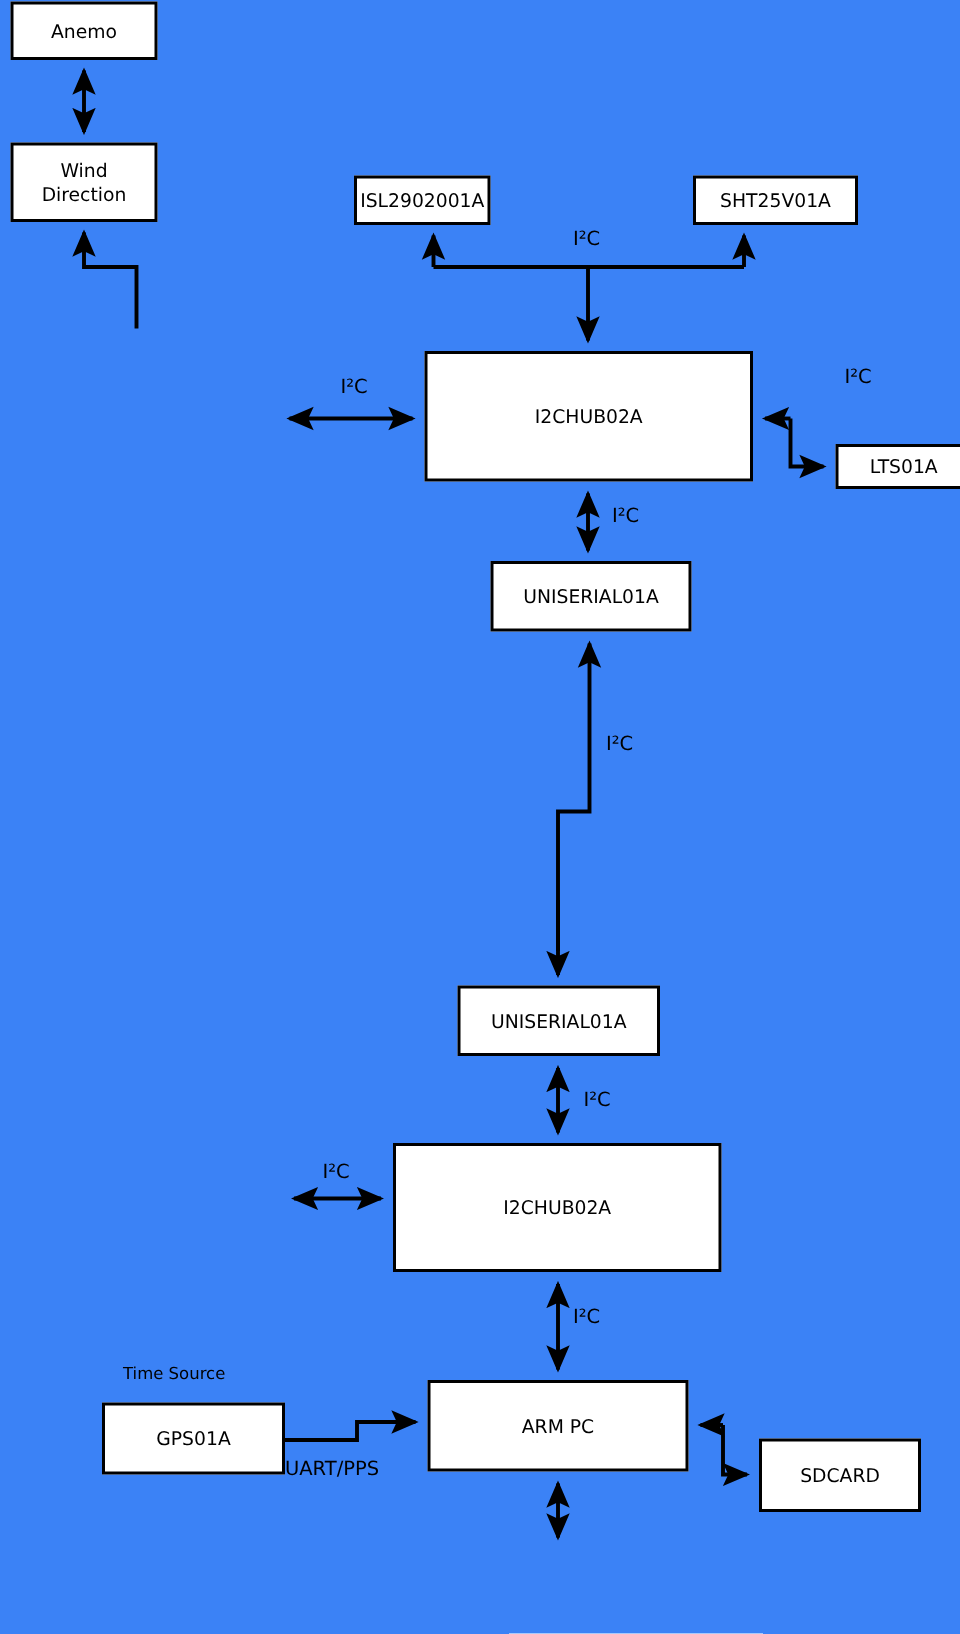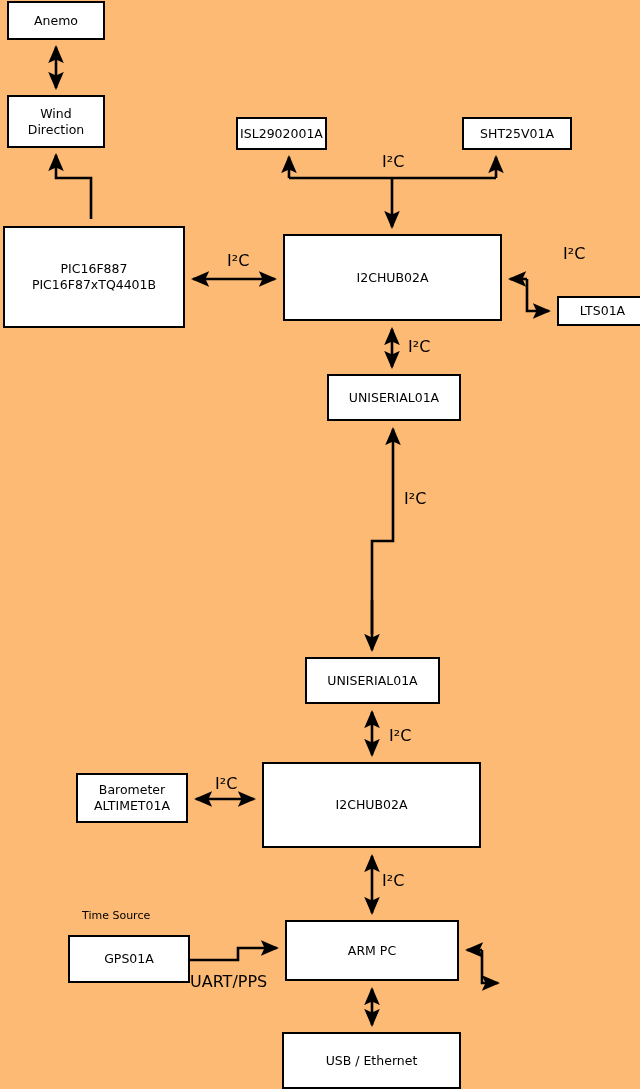--- a/index.html
+++ b/index.html
@@ -5,21 +5,21 @@
 <style>
   html, body {
     margin: 0;
     padding: 0;
     background: #ffffff;
   }
   #diagram-root {
     position: relative;
     width: 640px;
     height: 1089px;
-    background: #fdba74;
+    background: #3b82f6;
     font-family: "DejaVu Sans", "Liberation Sans", sans-serif;
     overflow: hidden;
   }
   #wire-layer {
     position: absolute;
     left: 0;
     top: 0;
     width: 640px;
     height: 1089px;
     pointer-events: none;
@@ -38,21 +38,21 @@
     color: #000000;
     z-index: 2;
   }
   .node .node-label {
     display: block;
     white-space: pre-line;
     padding: 0 4px;
   }
   .edge-label {
     position: absolute;
-    font-size: 16px;
+    font-size: 13px;
     color: #000000;
     white-space: nowrap;
     z-index: 3;
   }
   .free-label {
     position: absolute;
     font-size: 11px;
     color: #000000;
     white-space: nowrap;
     z-index: 3;
@@ -111,24 +111,20 @@
 
   <div class="node" style="left:7px;top:1px;width:98px;height:39px;">
     <span class="node-label">Anemo</span>
   </div>
 
   <div class="node" style="left:7px;top:95px;width:98px;height:53px;">
     <span class="node-label">Wind
 Direction</span>
   </div>
 
-  <div class="node" style="left:3px;top:226px;width:182px;height:102px;">
-    <span class="node-label">PIC16F887
-PIC16F87xTQ4401B</span>
-  </div>
 
   <div class="node" style="left:236px;top:117px;width:91px;height:33px;">
     <span class="node-label">ISL2902001A</span>
   </div>
 
   <div class="node" style="left:441px;top:117px;width:110px;height:33px;margin-left:21px;">
     <span class="node-label">SHT25V01A</span>
   </div>
 
   <div class="node" style="left:283px;top:234px;width:219px;height:87px;">
@@ -144,37 +140,33 @@
   </div>
 
   <div class="node" style="left:305px;top:657px;width:135px;height:47px;">
     <span class="node-label">UNISERIAL01A</span>
   </div>
 
   <div class="node" style="left:262px;top:762px;width:219px;height:86px;">
     <span class="node-label">I2CHUB02A</span>
   </div>
 
-  <div class="node" style="left:76px;top:773px;width:112px;height:50px;">
-    <span class="node-label">Barometer
-ALTIMET01A</span>
-  </div>
 
   <div class="node" style="left:285px;top:920px;width:174px;height:61px;">
     <span class="node-label">ARM PC</span>
   </div>
 
   <div class="node" style="left:68px;top:935px;width:122px;height:48px;">
     <span class="node-label">GPS01A</span>
   </div>
 
+  <div class="node" style="left:506px;top:959px;width:108px;height:49px;">
+    <span class="node-label">SDCARD</span>
+  </div>
 
-  <div class="node" style="left:282px;top:1032px;width:179px;height:57px;">
-    <span class="node-label">USB / Ethernet</span>
-  </div>
 
   <span class="edge-label" style="left:382px;top:152px;">I²C</span>
   <span class="edge-label" style="left:227px;top:251px;">I²C</span>
   <span class="edge-label" style="left:563px;top:244px;">I²C</span>
   <span class="edge-label" style="left:408px;top:337px;">I²C</span>
   <span class="edge-label" style="left:404px;top:489px;">I²C</span>
   <span class="edge-label" style="left:389px;top:726px;">I²C</span>
   <span class="edge-label" style="left:215px;top:774px;">I²C</span>
   <span class="edge-label" style="left:382px;top:871px;">I²C</span>
   <span class="edge-label" style="left:190px;top:972px;">UART/PPS</span>

